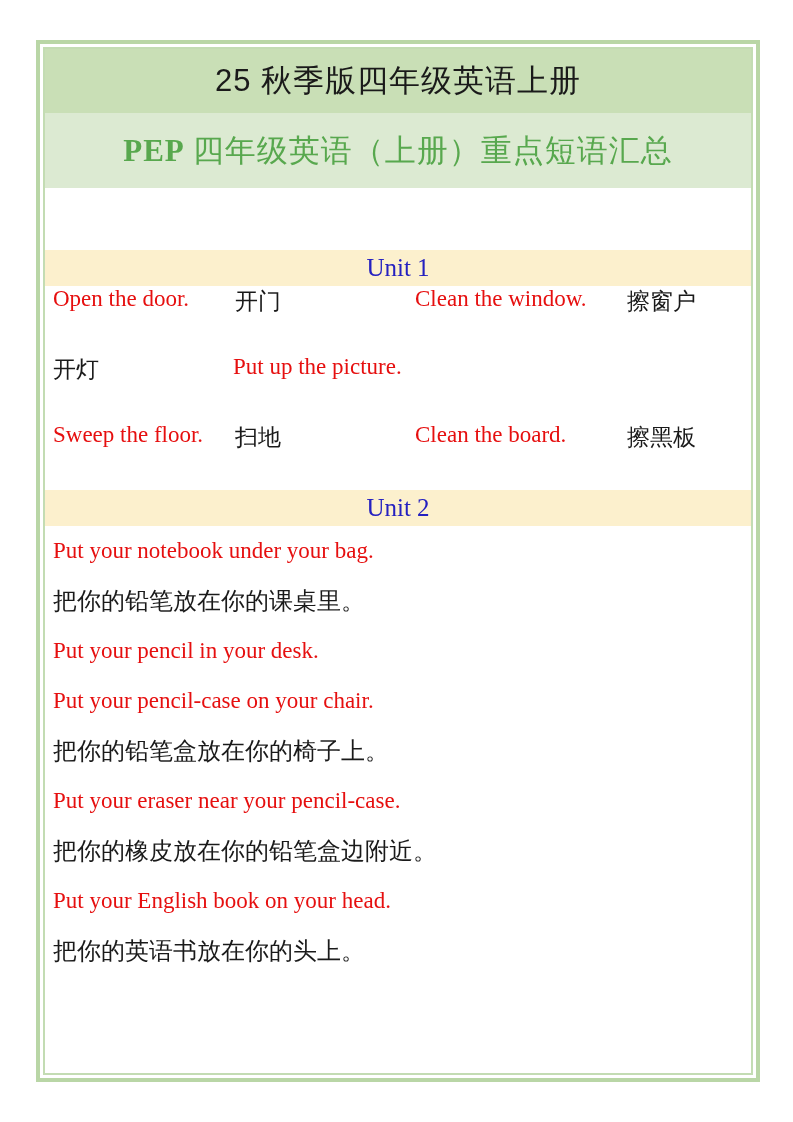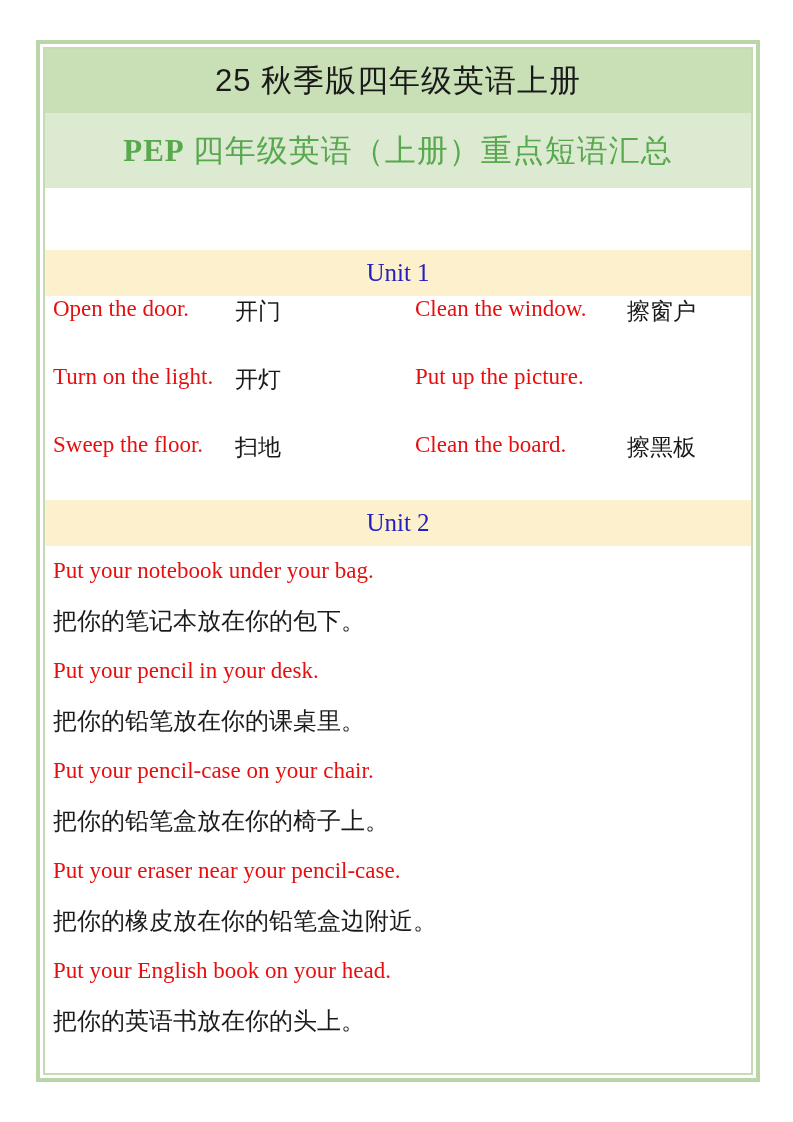--- a/index.html
+++ b/index.html
@@ -59,21 +59,21 @@
     color: var(--green-text);
     letter-spacing: 1px;
   }
   .band-subtitle .pep {
     font-family: "Liberation Serif", "DejaVu Serif", serif;
     font-weight: bold;
     margin-right: 8px;
   }
   .spacer { height: 62px; background: #ffffff; }
   .unit-band {
-    height: 46px;
+    height: 36px;
     background: var(--unit-bg);
     display: flex;
     align-items: center;
     justify-content: center;
     font-family: "Liberation Serif", "DejaVu Serif", serif;
     font-size: 25px;
     color: var(--unit-blue);
   }
   .u1-row {
     height: 68px;
@@ -125,41 +125,39 @@
     </div>
 
     <div id="unit1-rows">
         <div class="u1-row">
           <span class="en c1">Open the door.</span>
           <span class="zh c2">开门</span>
           <span class="en c3">Clean the window.</span>
           <span class="zh c4">擦窗户</span>
         </div>
         <div class="u1-row">
-          <span class="en c1">Turn on the light.</span>
           <span class="zh c2">开灯</span>
           <span class="en c3">Put up the picture.</span>
         </div>
         <div class="u1-row">
           <span class="en c1">Sweep the floor.</span>
           <span class="zh c2">扫地</span>
           <span class="en c3">Clean the board.</span>
           <span class="zh c4">擦黑板</span>
         </div>
       </div>
 
     <div class="unit-band">
       <span>Unit 2</span>
     </div>
 
     <div id="unit2-lines">
         <div class="u2-line en">Put your notebook under your bag.</div>
-        <div class="u2-line zh">把你的笔记本放在你的包下。</div>
+        <div class="u2-line zh">把你的铅笔放在你的课桌里。</div>
         <div class="u2-line en">Put your pencil in your desk.</div>
-        <div class="u2-line zh">把你的铅笔放在你的课桌里。</div>
         <div class="u2-line en">Put your pencil-case on your chair.</div>
         <div class="u2-line zh">把你的铅笔盒放在你的椅子上。</div>
         <div class="u2-line en">Put your eraser near your pencil-case.</div>
         <div class="u2-line zh">把你的橡皮放在你的铅笔盒边附近。</div>
         <div class="u2-line en">Put your English book on your head.</div>
         <div class="u2-line zh">把你的英语书放在你的头上。</div>
       </div>
 
   </div>
 </div>

